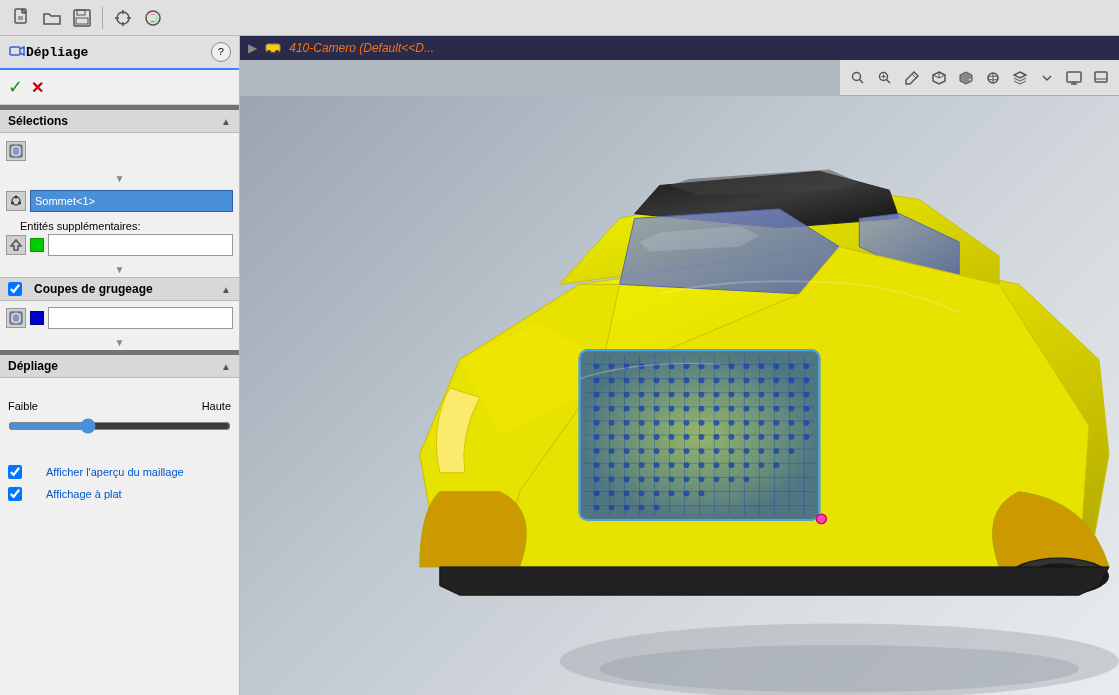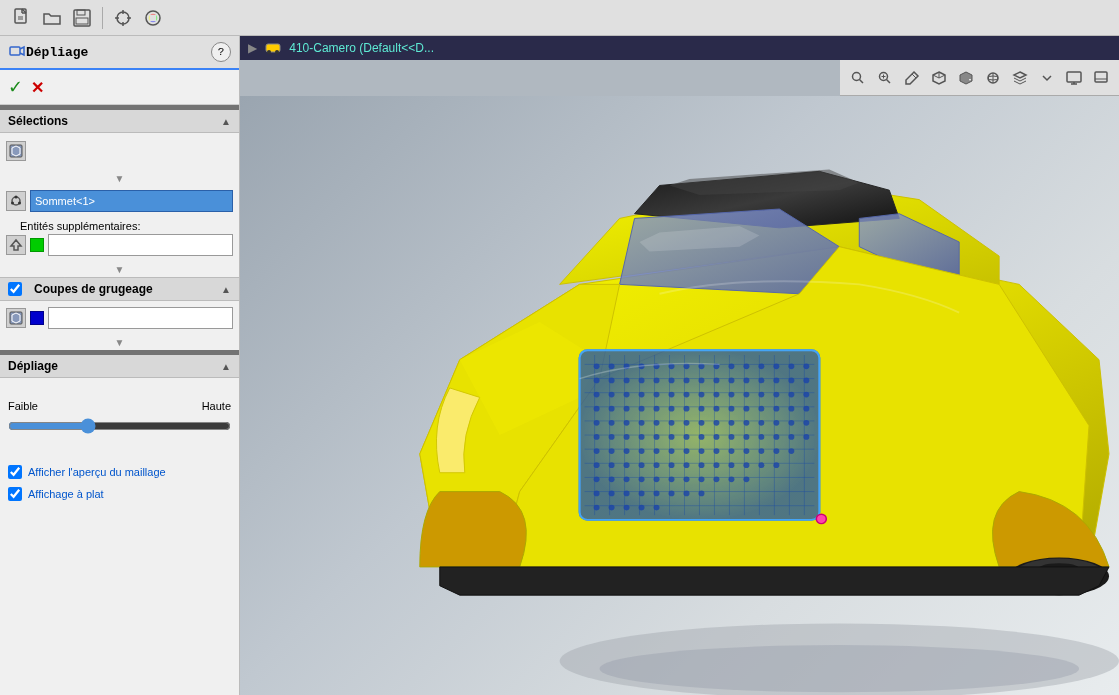--- a/index.html
+++ b/index.html
@@ -294,21 +294,21 @@
     }
     input[type="range"] {
       width: 100%;
       accent-color: #4a90d9;
     }
 
     
     .checkbox-row {
       display: flex;
       align-items: center;
-      gap: 6px;
+      gap: 24px;
       padding: 4px 8px;
     }
     .checkbox-row input[type="checkbox"] {
       width: 14px;
       height: 14px;
     }
     .checkbox-label {
       font-size: 11px;
       color: #0055cc;
       cursor: pointer;
@@ -329,22 +329,23 @@
       display: flex;
       align-items: center;
       padding: 0 8px;
       gap: 8px;
     }
     .viewport-arrow {
       color: #888;
       font-size: 12px;
     }
     .viewport-title {
-      color: #5eead4;
+      color: #f97316;
       font-size: 12px;
+      font-style: italic;
     }
 
     
     .top-right-toolbar {
       position: absolute;
       top: 24px;
       right: 0;
       height: 36px;
       background: #e0e0e0;
       display: flex;

